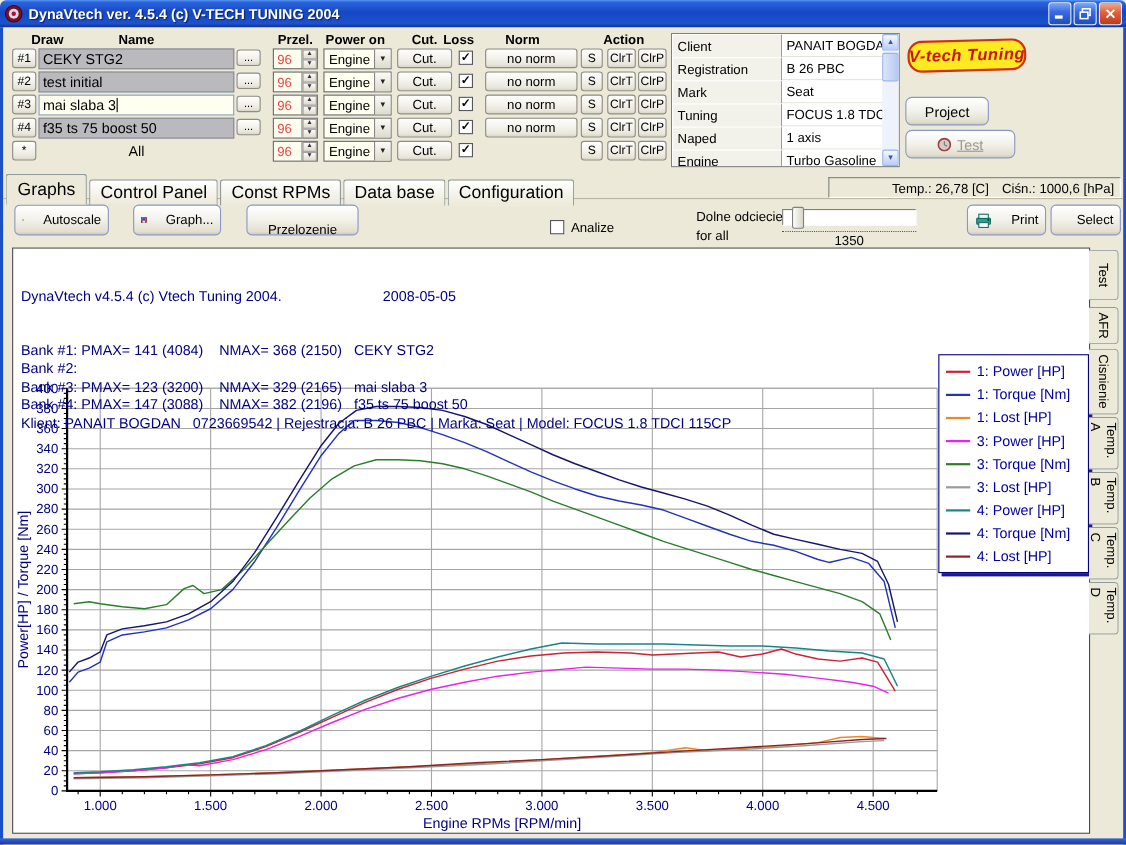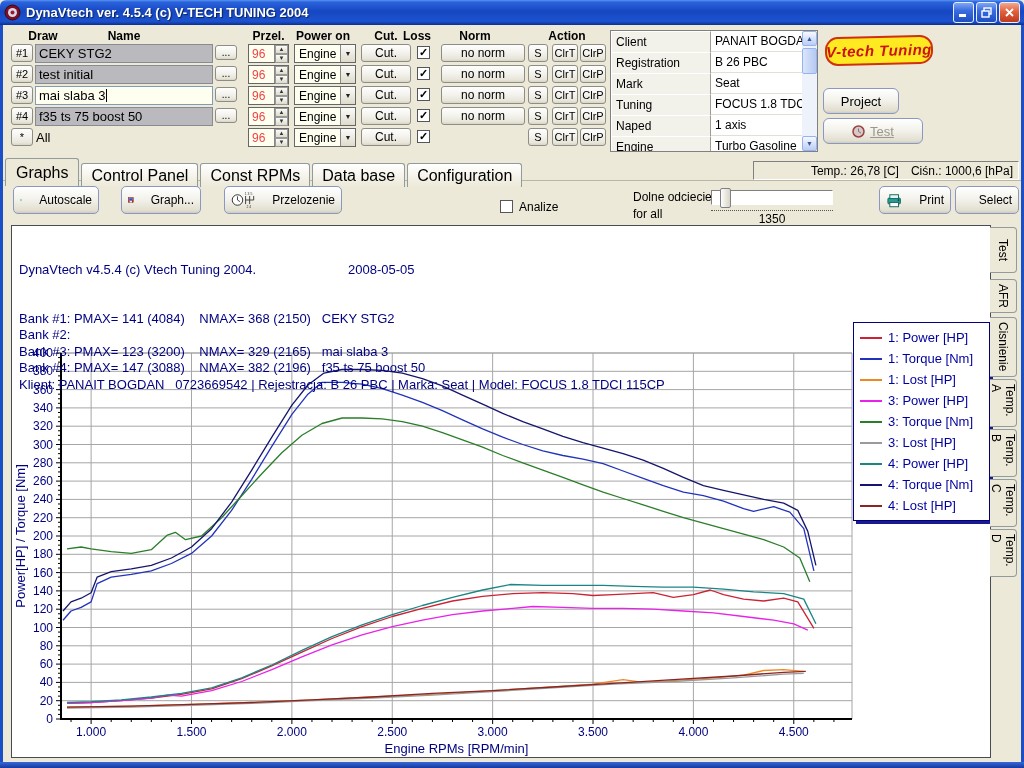--- a/index.html
+++ b/index.html
@@ -47,21 +47,21 @@
   .selectbox{position:absolute;left:283px;top:1px;width:62px;height:19px;background:#fffff0;border:1px solid #666;display:flex;}
   .select-val{flex:1;font-size:12px;padding:2px 0 0 4px;color:#000;}
   .select-arrow{width:15px;background:linear-gradient(180deg,#fbfbf8,#dedbcc);border-left:1px solid #888;
     font-size:7px;line-height:17px;text-align:center;color:#222;}
   .cut-btn{position:absolute;left:350px;top:1px;width:50px;height:18px;}
   .loss-check{position:absolute;left:406px;top:3px;}
   .norm-btn{position:absolute;left:430px;top:1px;width:84px;height:18px;}
   .s-btn{position:absolute;left:517px;top:1px;width:20px;height:18px;font-size:11px;}
   .clrt-btn{position:absolute;left:541px;top:1px;width:26px;height:18px;font-size:11px;}
   .clrp-btn{position:absolute;left:569px;top:1px;width:26px;height:18px;font-size:11px;}
-  .all-row .name-field{background:transparent;border-color:transparent;padding-left:0;}
+  .all-row .name-field{background:transparent;border-color:transparent;text-align:center;padding-left:0;}
   
   .client-table{position:absolute;left:607px;top:2px;width:208px;height:122px;border:1px solid #808080;
     background:#fff;overflow:hidden;}
   .client-row{position:absolute;left:0;width:192px;height:21px;}
   .client-label{position:absolute;left:0;top:0;width:100px;height:32px;background:#f2f1ea;
     border:1px solid;border-color:#fff #9f9d93 #9f9d93 #fff;font-size:12px;padding:3px 0 0 4px;color:#000;}
   .client-value{position:absolute;left:100px;top:0;width:92px;height:21px;background:#fff;
     border-bottom:1px solid #e2e0d6;font-size:12px;padding:3px 0 0 4px;color:#000;white-space:nowrap;overflow:hidden;}
   .client-scroll{position:absolute;right:0;top:0;width:15px;height:120px;background:#eef2fb;}
   .scroll-btn{position:absolute;left:0;width:15px;height:15px;background:linear-gradient(180deg,#f6f9ff,#bacdf5);
@@ -344,21 +344,21 @@
         <span>Autoscale</span>
       </button>
       <button class="xpbtn tb-btn" style="left:118px;top:4px;width:80px;">
         <svg class="icon-svg" width="16" height="16" viewBox="0 0 16 16">
           <rect x="1" y="1" width="14" height="14" fill="#b01818" stroke="#5c0c0c"></rect>
           <rect x="3" y="2.5" width="10" height="7" fill="#2a52c8" stroke="#dfe6ff" stroke-width="0.8"></rect>
           <rect x="4.5" y="10.5" width="7" height="4.5" fill="#e8e8e8"></rect>
         </svg>
         <span>Graph...</span>
       </button>
-      <button class="xpbtn tb-btn" style="left:221px;top:4px;width:118px;">
+      <button class="xpbtn tb-btn" style="left:221px;top:4px;width:102px;flex-direction:column;">
         <svg class="icon-svg" width="30" height="20" viewBox="0 0 30 20">
           <circle cx="8" cy="10" r="6.5" fill="#fff" stroke="#333" stroke-width="1.2"></circle>
           <path d="M8 5.5 V10 L11 12" stroke="#333" stroke-width="1.1" fill="none"></path>
           <path d="M18 5 V15 M23 5 V15 M28 5 V10 M18 10 H28" stroke="#333" stroke-width="1.1"></path>
           <text x="17" y="4" font-size="4.2" fill="#333">1 3 5</text>
           <text x="19" y="19.5" font-size="4.2" fill="#333">2 4</text>
         </svg>
         <span>Przelozenie</span>
       </button>
 

